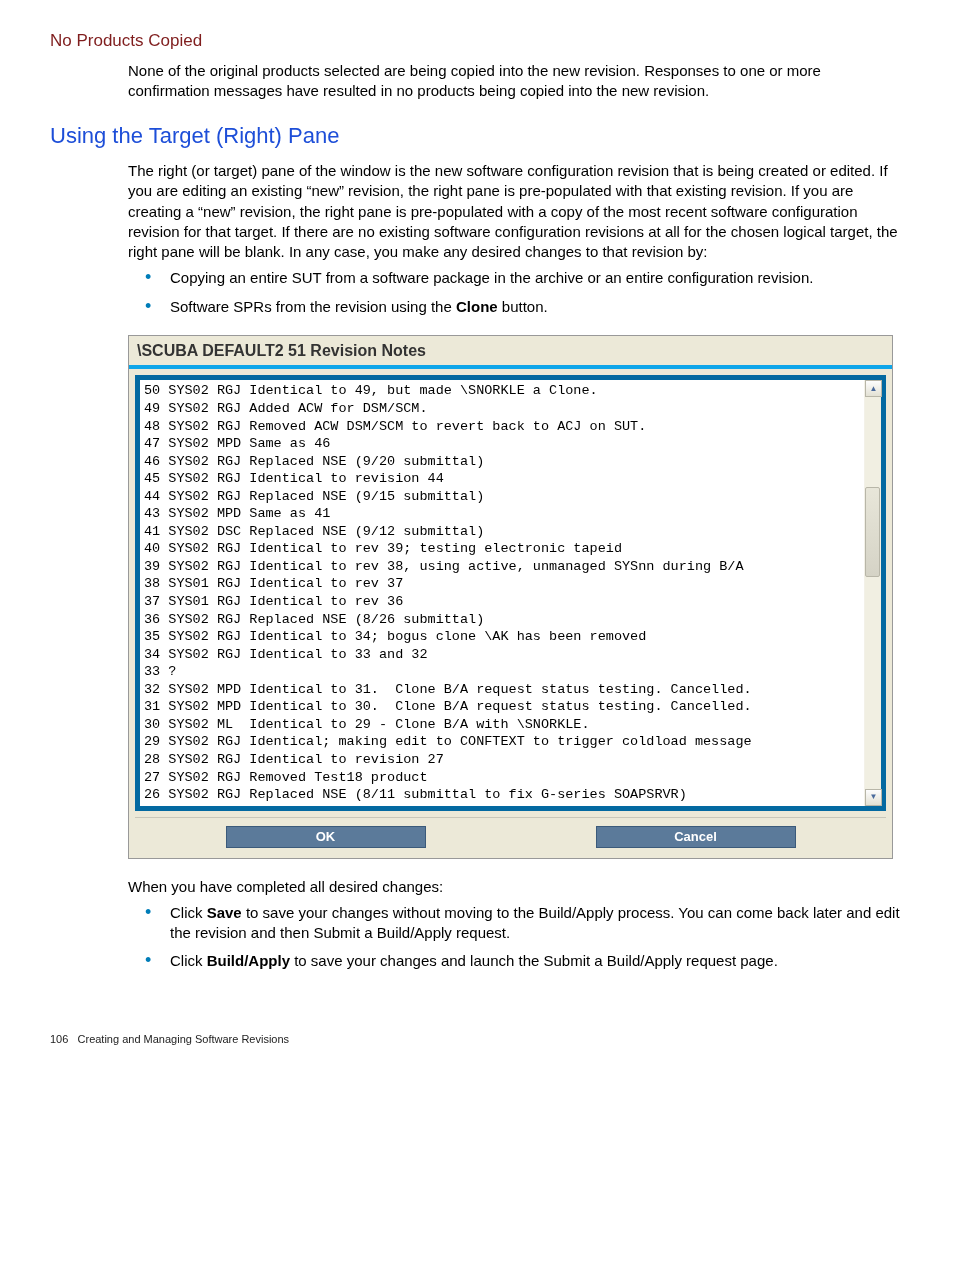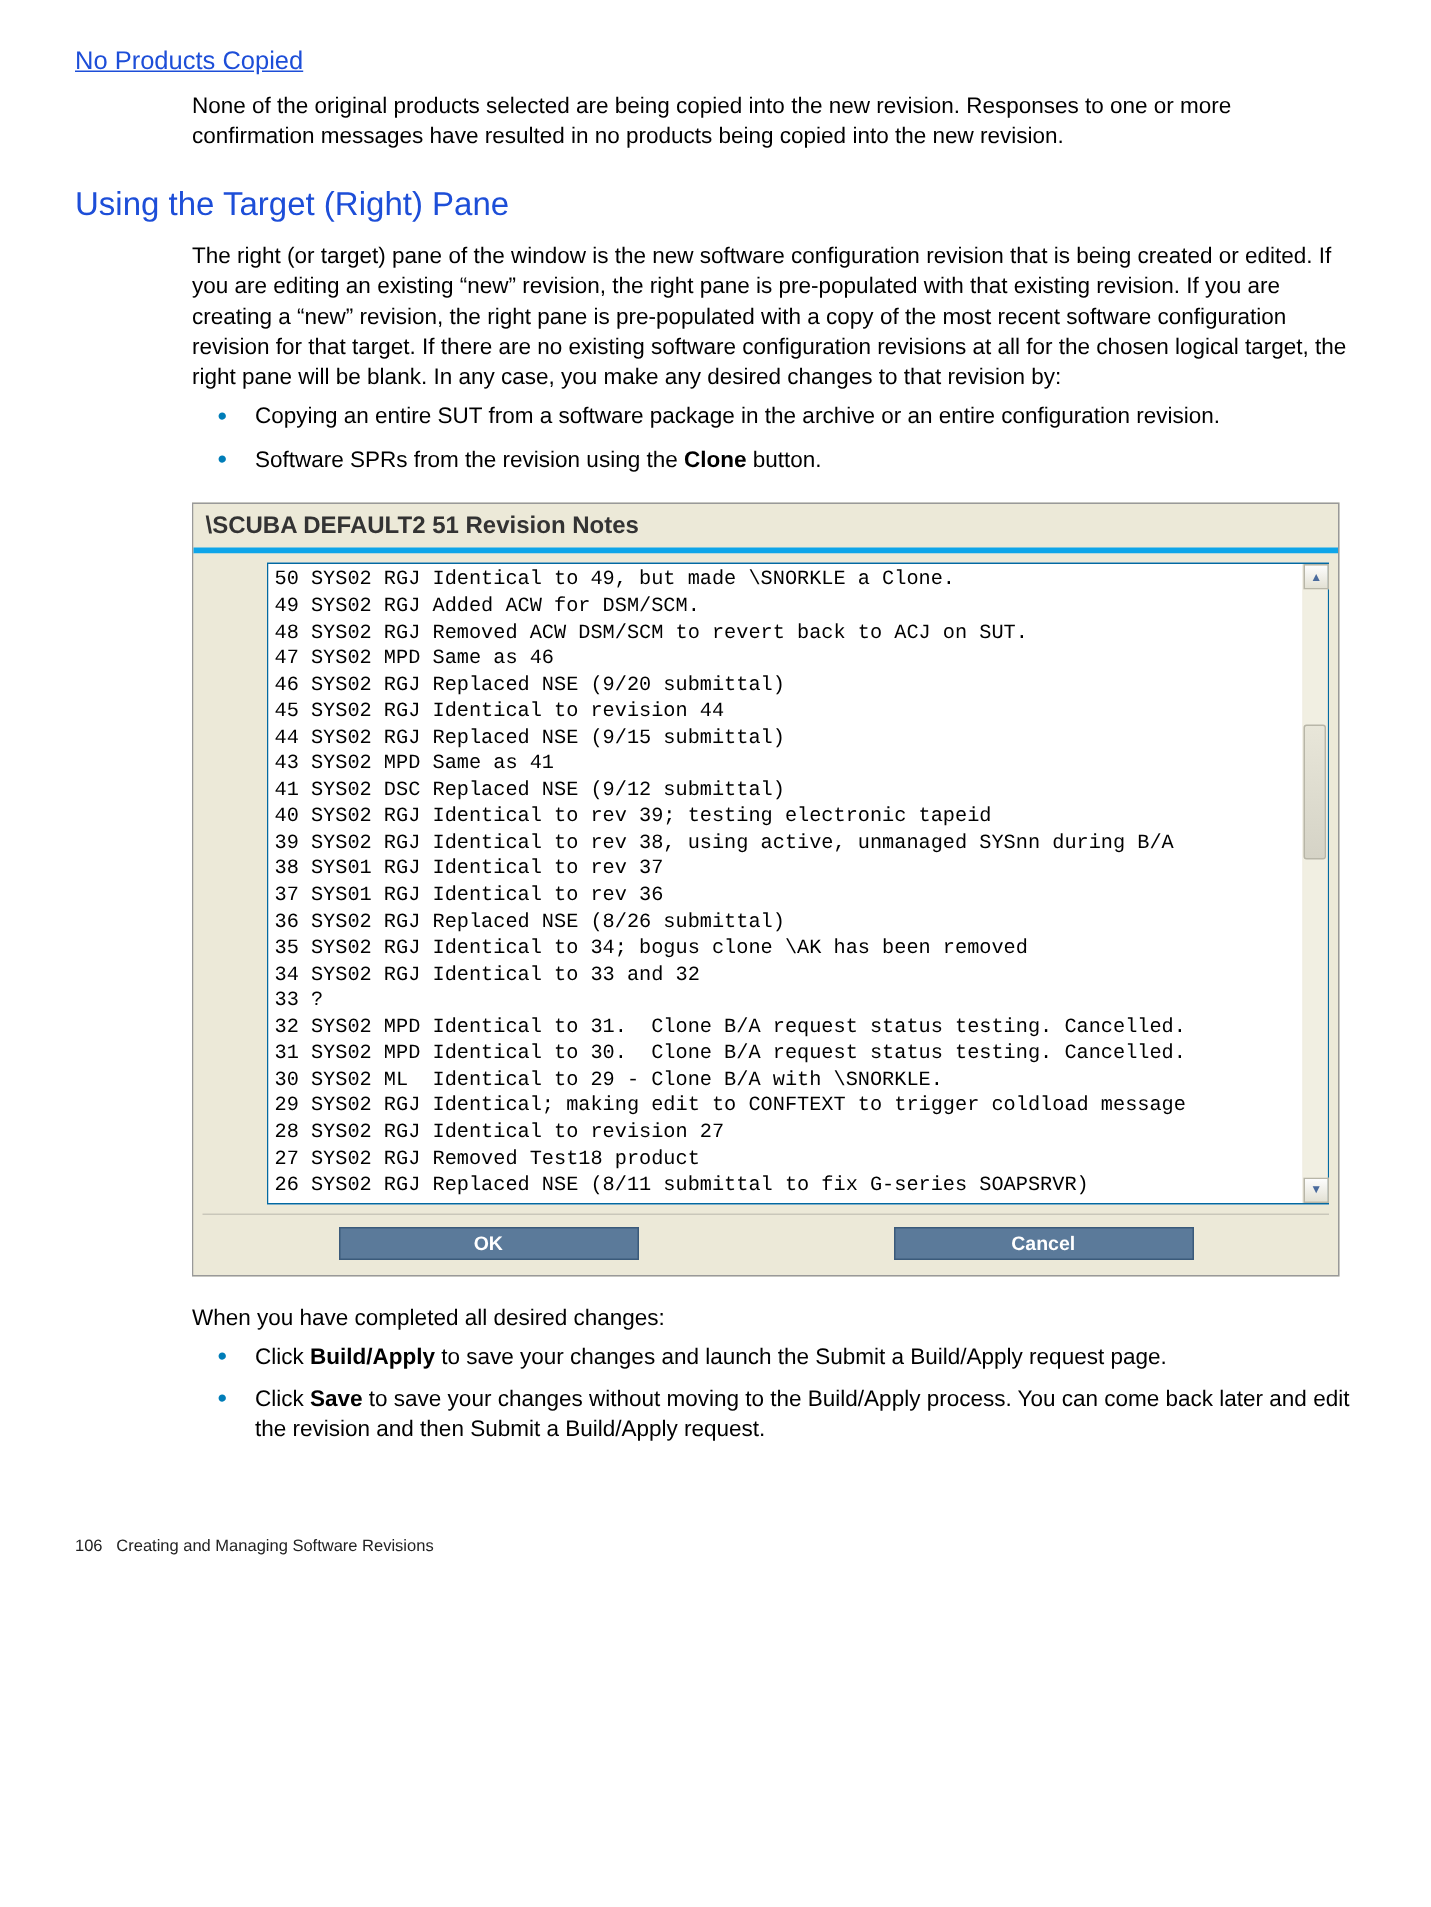--- a/index.html
+++ b/index.html
@@ -6,26 +6,25 @@
   body {
     font-family: Arial, Helvetica, sans-serif;
     font-size: 15px;
     color: #000;
     background: #fff;
     width: 954px;
     padding: 30px 50px 20px 50px;
     line-height: 1.35;
   }
   .h-sub {
-    color: #1d4ed8;
+    color: #7f1d1d;
     font-size: 17px;
     font-weight: normal;
     margin-bottom: 8px;
     margin-left: 0;
-    text-decoration: underline;
   }
   .h-section {
     color: #1d4ed8;
     font-size: 22px;
     font-weight: normal;
     margin: 20px 0 10px 0;
   }
   .body-para {
     margin-left: 78px;
     margin-bottom: 4px;
@@ -69,22 +68,21 @@
     color: #333;
   }
   .dialog-body {
     background: #ece9d8;
     padding: 6px 6px 0 6px;
   }
   .notes-area-wrap {
     position: relative;
     display: flex;
     background: #fff;
-    border: 1px solid #0369a1;
-    margin-left: 43px;
+    border: 5px solid #0369a1;
   }
   .notes-area {
     flex: 1;
     background: #fff;
     font-family: "Courier New", monospace;
     font-size: 13.5px;
     line-height: 1.3;
     padding: 2px 4px;
     color: #000;
     white-space: pre;
@@ -206,19 +204,19 @@
     </div>
     <div class="dialog-buttons">
       <div class="dlg-btn">OK</div>
       <div class="dlg-btn">Cancel</div>
     </div>
   </div>
 </div>
 
 <p class="body-para">When you have completed all desired changes:</p>
 <ul class="bullets">
+  <li><span>Click </span><span class="bold">Save</span><span> to save your changes without moving to the Build/Apply process. You can come back later and edit the revision and then Submit a Build/Apply request.</span></li>
   <li><span>Click </span><span class="bold">Build/Apply</span><span> to save your changes and launch the Submit a Build/Apply request page.</span></li>
-  <li><span>Click </span><span class="bold">Save</span><span> to save your changes without moving to the Build/Apply process. You can come back later and edit the revision and then Submit a Build/Apply request.</span></li>
 </ul>
 
 <div class="footer">
   <span>106</span>&nbsp;&nbsp;&nbsp;<span>Creating and Managing Software Revisions</span>
 </div>
 
 </body></html>

